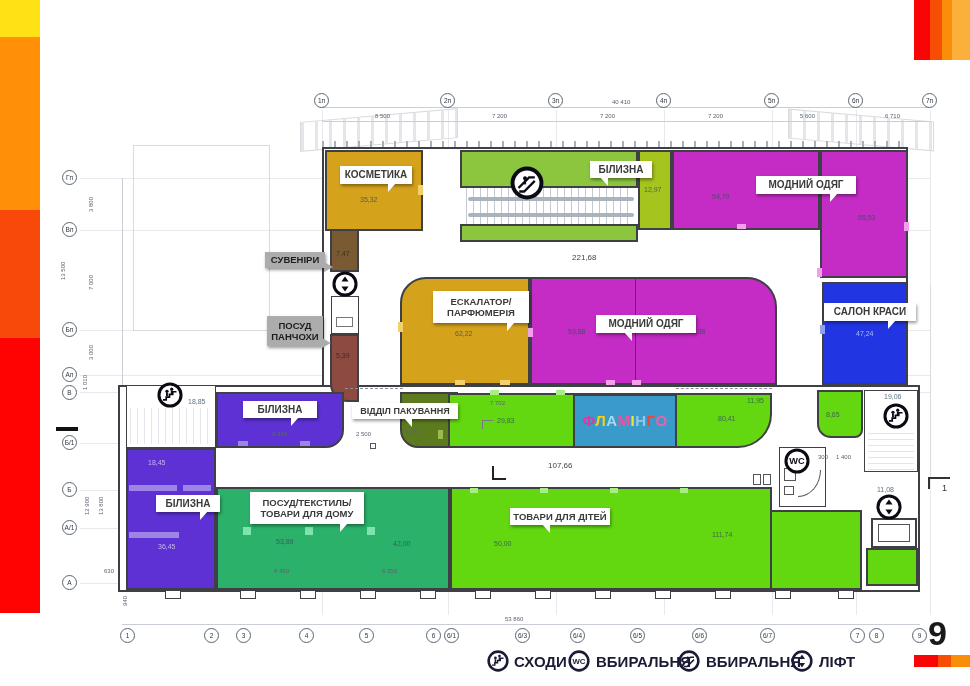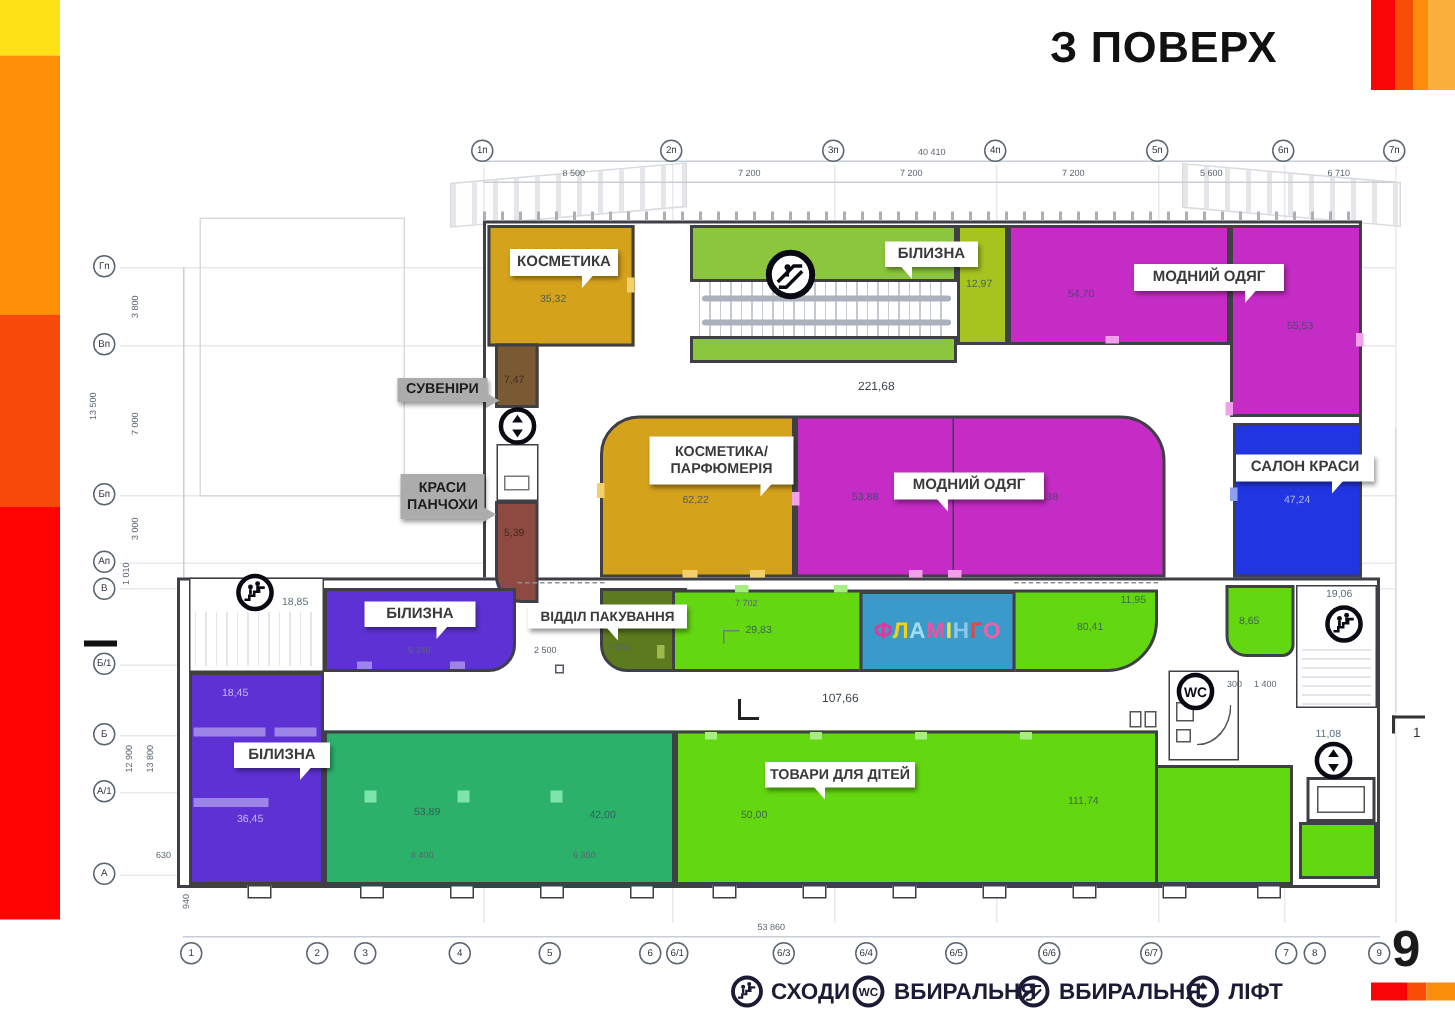--- a/index.html
+++ b/index.html
@@ -54,21 +54,20 @@
 
   <div class="strip" style="left:0;top:0;width:40px;height:37px;background:#FFE215"></div>
   <div class="strip" style="left:0;top:37px;width:40px;height:173px;background:#FF9008"></div>
   <div class="strip" style="left:0;top:210px;width:40px;height:128px;background:#F8480A"></div>
   <div class="strip" style="left:0;top:338px;width:40px;height:275px;background:#FF0202"></div>
   <div class="strip" style="left:914px;top:0;width:16px;height:60px;background:#FA0505"></div>
   <div class="strip" style="left:930px;top:0;width:12px;height:60px;background:#F84D05"></div>
   <div class="strip" style="left:942px;top:0;width:10px;height:60px;background:#FA8E0A"></div>
   <div class="strip" style="left:952px;top:0;width:18px;height:60px;background:#FBB03B"></div>
 
-  <div class="abs" style="left:700px;top:16px;width:160px;font-size:29px;font-weight:800;color:#111;letter-spacing:.5px;white-space:nowrap">З ПОВЕРХ</div>
 
   <div class="gridv" style="left:322px;top:110px;height:505px"></div>
   <div class="gridv" style="left:448px;top:110px;height:505px"></div>
   <div class="gridv" style="left:556px;top:110px;height:505px"></div>
   <div class="gridv" style="left:664px;top:110px;height:505px"></div>
   <div class="gridv" style="left:772px;top:110px;height:505px"></div>
   <div class="gridv" style="left:856px;top:110px;height:505px"></div>
   <div class="gridv" style="left:930px;top:110px;height:505px"></div>
   <div class="gridh" style="left:80px;top:178px;width:850px"></div>
   <div class="gridh" style="left:80px;top:230px;width:850px"></div>
@@ -278,26 +277,26 @@
   </div>
   <div class="bubble" style="left:756px;top:176px;width:100px;height:18px;font-size:10px">
     <span>МОДНИЙ ОДЯГ</span>
     <div class="tail" style="right:18px"></div>
   </div>
   <div class="bubble gray" style="left:265px;top:252px;width:60px;height:16px;font-size:9.5px">
     <span>СУВЕНІРИ</span>
     <div class="stail" style="top:10px"></div>
   </div>
   <div class="bubble gray" style="left:267px;top:316px;width:56px;height:30px;font-size:9.5px">
-    <span>КРАСИ</span>
+    <span>ПОСУД</span>
     <span>ПАНЧОХИ</span>
     <div class="stail" style="top:22px"></div>
   </div>
   <div class="bubble" style="left:433px;top:291px;width:96px;height:32px;font-size:9.5px">
-    <span>КОСМЕТИКА/</span>
+    <span>ЕСКАЛАТОР/</span>
     <span>ПАРФЮМЕРІЯ</span>
     <div class="tail" style="right:14px"></div>
   </div>
   <div class="bubble" style="left:596px;top:315px;width:100px;height:18px;font-size:10px">
     <span>МОДНИЙ ОДЯГ</span>
     <div class="tail r" style="left:28px"></div>
   </div>
   <div class="bubble" style="left:824px;top:303px;width:92px;height:18px;font-size:10px">
     <span>САЛОН КРАСИ</span>
     <div class="tail" style="right:20px"></div>
@@ -306,20 +305,25 @@
     <span>БІЛИЗНА</span>
     <div class="tail" style="right:18px"></div>
   </div>
   <div class="bubble" style="left:352px;top:403px;width:106px;height:16px;font-size:9px">
     <span>ВІДДІЛ ПАКУВАННЯ</span>
     <div class="tail r" style="left:52px"></div>
   </div>
   <div class="bubble" style="left:156px;top:495px;width:64px;height:17px;font-size:10px">
     <span>БІЛИЗНА</span>
     <div class="tail" style="right:12px"></div>
+  </div>
+  <div class="bubble" style="left:250px;top:492px;width:114px;height:32px;font-size:9.5px">
+    <span>ПОСУД/ТЕКСТИЛЬ/</span>
+    <span>ТОВАРИ ДЛЯ ДОМУ</span>
+    <div class="tail" style="right:16px"></div>
   </div>
   <div class="bubble" style="left:510px;top:508px;width:100px;height:17px;font-size:9.5px">
     <span>ТОВАРИ ДЛЯ ДІТЕЙ</span>
     <div class="tail r" style="left:32px"></div>
   </div>
 
   <div class="icon" style="left:510px;top:166px;width:34px;height:34px">
     <svg width="34" height="34" viewBox="0 0 24 24">
         <circle cx="12" cy="12" r="10.2" fill="#fff" stroke="#0a0a14" stroke-width="2.8"></circle>
         <g stroke="#0a0a14" stroke-width="1.6" fill="none">

